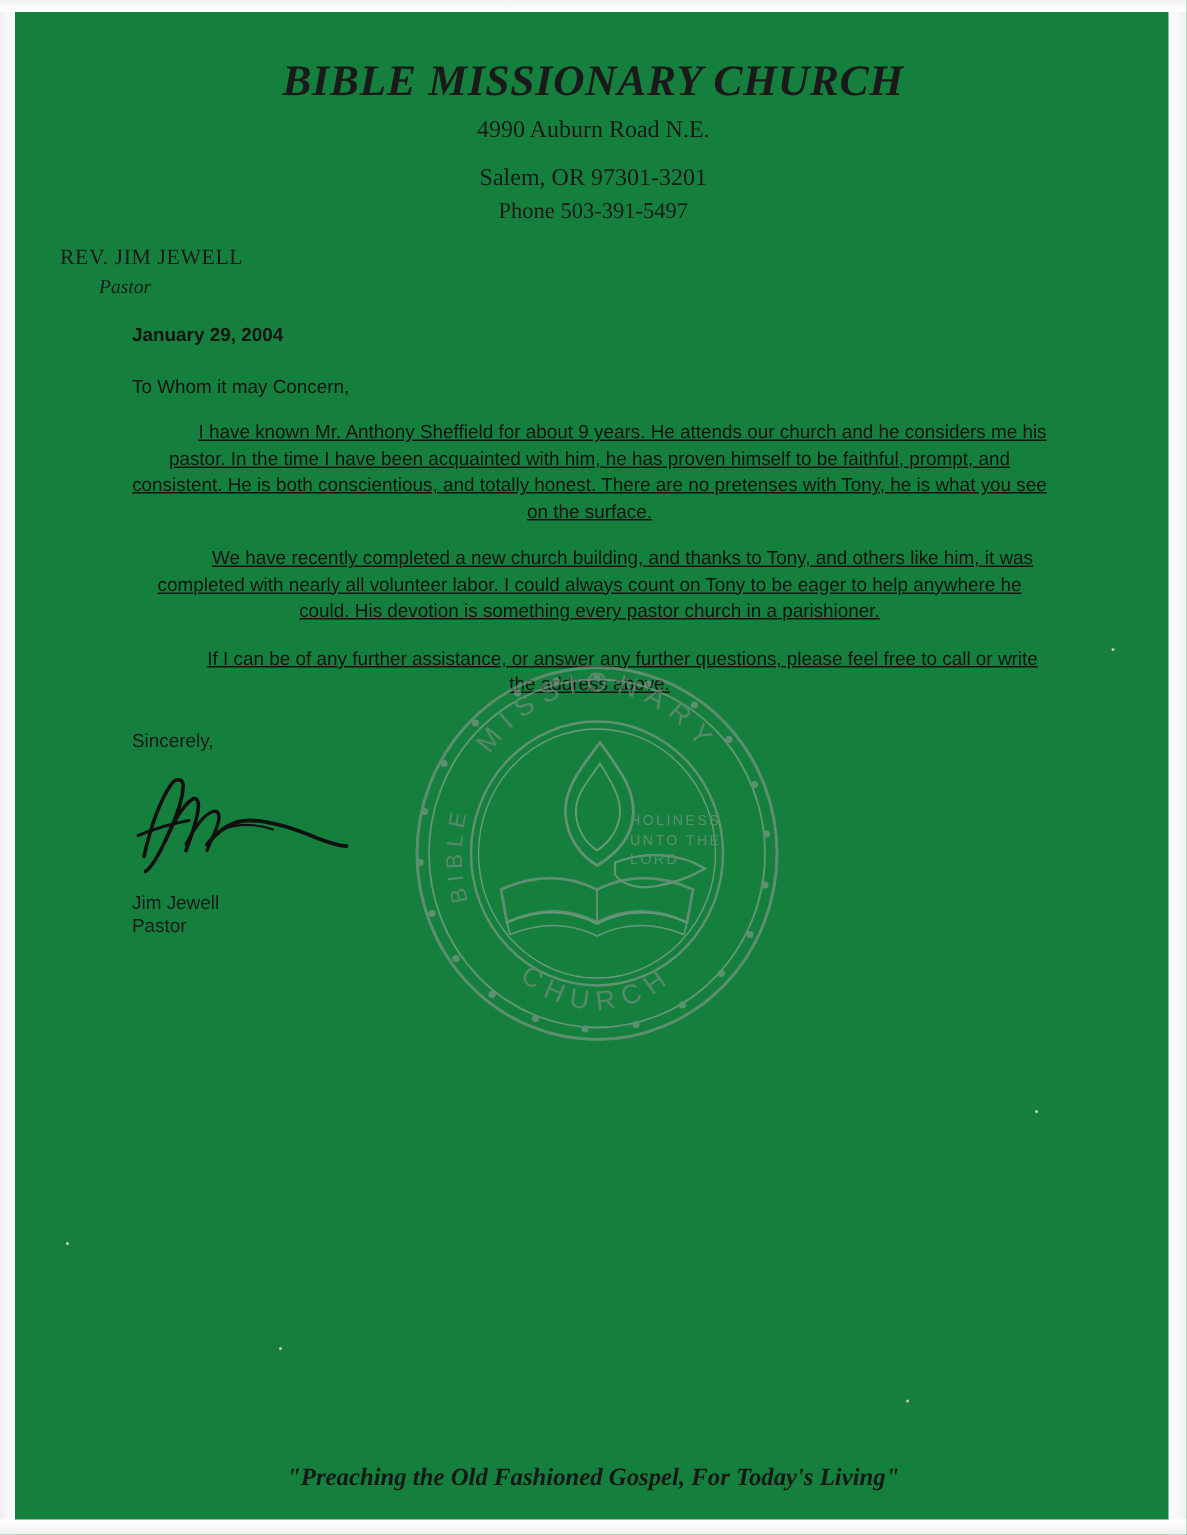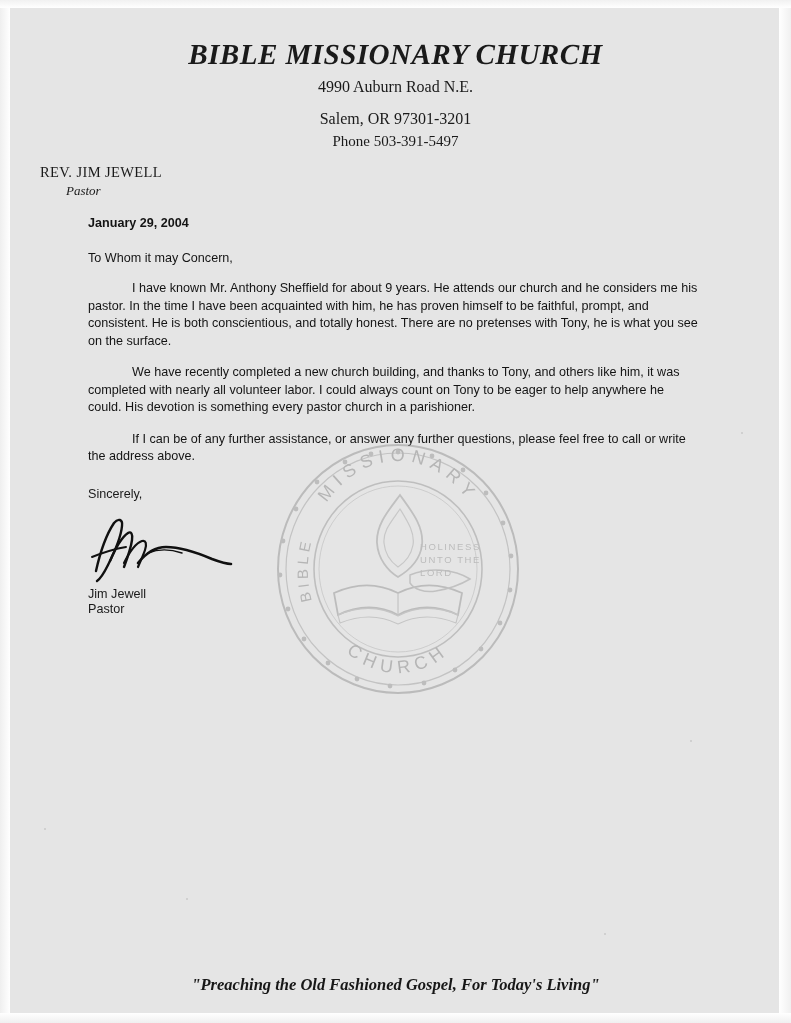--- a/index.html
+++ b/index.html
@@ -12,21 +12,21 @@
     height: 1023px;
     position: relative;
     overflow: hidden;
     font-family: "Liberation Serif", serif;
     color: #1a1a1a;
   }
 
   .page {
     position: absolute;
     inset: 0;
-    background: #e5e5e5;
+    background: #15803d;
   }
 
   
   .scan-edge-left {
     position: absolute;
     left: 0; top: 0; bottom: 0; width: 10px;
     background: linear-gradient(to right, #efefef, #ffffff);
   }
   .scan-edge-right {
     position: absolute;
@@ -102,40 +102,41 @@
     font-size: 12.6px;
     margin-bottom: 17px;
   }
   .salutation {
     margin-bottom: 13px;
     font-size: 12.6px;
   }
   .para {
     text-indent: 44px;
     margin-bottom: 14px;
-    text-align: left;
+    text-align: center;
+    text-decoration: underline;
   }
 
   
   .sig-block {
     position: absolute;
     left: 88px;
     top: 487px;
     font-family: "Liberation Sans", sans-serif;
     font-size: 12.6px;
   }
   .sig-closing { margin-bottom: 12px; }
   .sig-image {
     width: 150px;
     height: 72px;
     position: relative;
     margin-left: -2px;
   }
   .sig-image svg { display: block; }
-  .sig-name { margin-top: 2px; }
+  .sig-name { margin-top: 10px; }
   .sig-title { margin-top: 1px; }
 
   
   .seal {
     position: absolute;
     left: 272px;
     top: 443px;
     width: 252px;
     height: 252px;
     opacity: 0.55;

